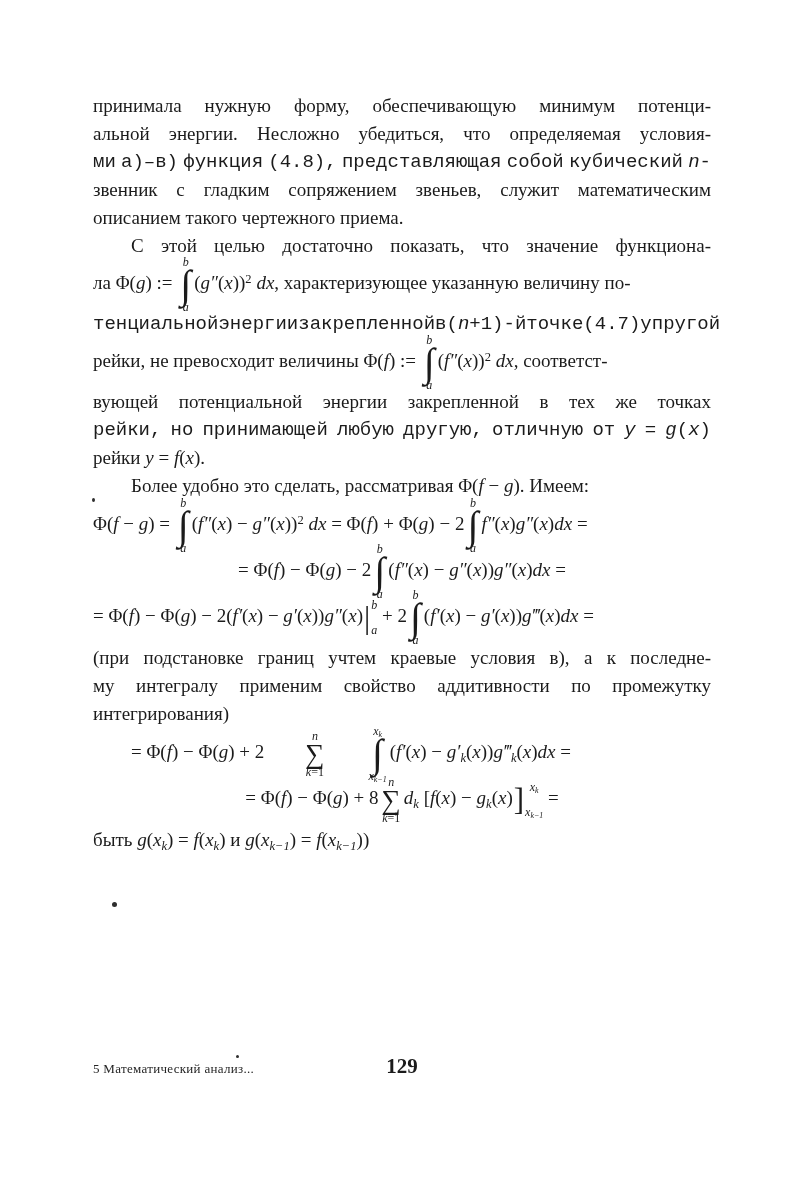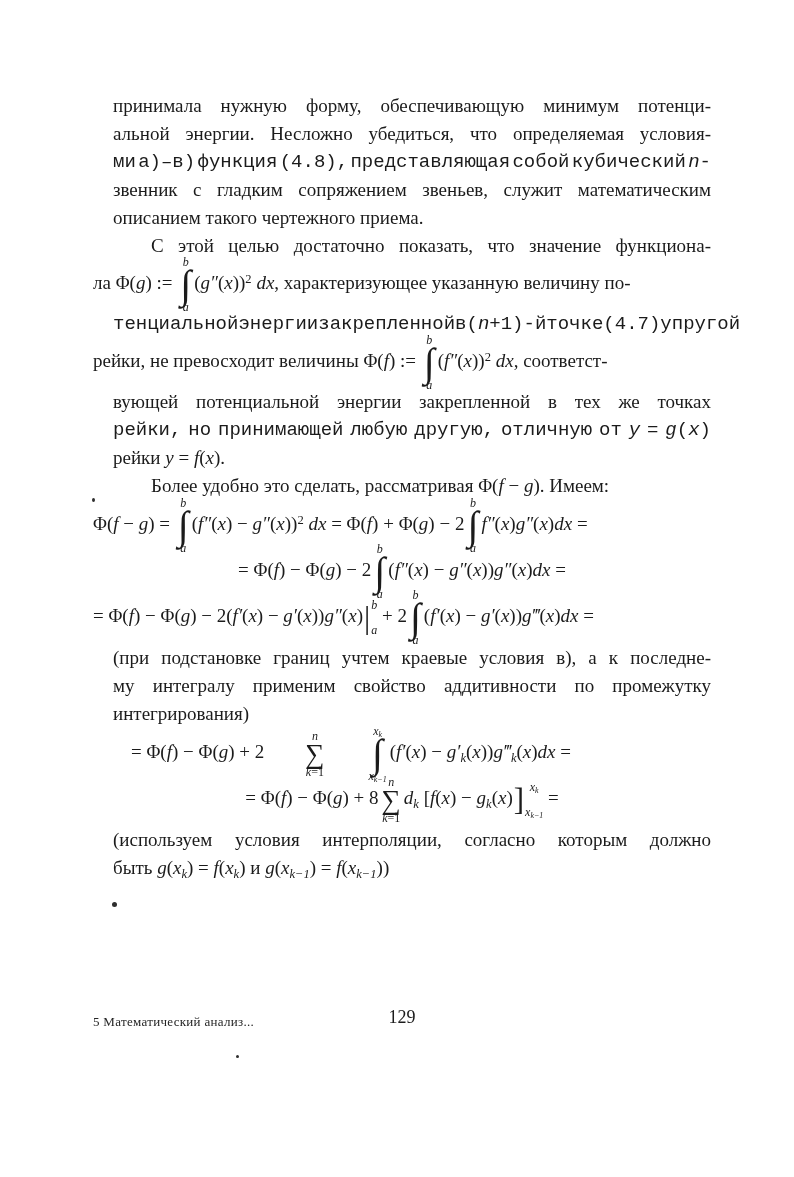--- a/index.html
+++ b/index.html
@@ -2,21 +2,21 @@
 <html><head>
 <meta charset="utf-8">
 <style>
   html,body{margin:0;padding:0;background:#ffffff;}
   .page{
     position:relative;width:794px;height:1177px;background:#ffffff;
     font-family:"Liberation Serif","DejaVu Serif",serif;color:#1b1b1b;
     overflow:hidden;
   }
   .content{position:absolute;left:93px;top:92px;width:618px;}
-  .line{font-size:19px;line-height:28px;margin-left:20px;}
+  .line{font-size:19px;line-height:28px;}
   
   .jt{text-align:justify;text-align-last:justify;}
   
   .jf{display:flex;justify-content:space-between;align-items:baseline;font-family:Liberation Mono, monospace;}
   .ctr{text-align:center;}
   .ind{text-indent:38px;}
   .tall{margin:5px 0;}
   .eq{margin:6px 0;}
   .word{white-space:nowrap;}
   .mi{font-style:italic;}
@@ -30,23 +30,23 @@
   .bigop>*{flex-shrink:0;}
   .bigop .op{font-size:40px;line-height:34px;font-style:normal;}
   .bigop.sumop .op{font-size:27px;line-height:25px;}
   .lim{font-size:12px;line-height:11px;white-space:nowrap;font-style:italic;}
   .eval{display:inline-flex;align-items:center;vertical-align:middle;height:40px;margin-left:1px;}
   .ebar{font-size:31px;line-height:30px;}
   .ecol{
     display:inline-flex;flex-direction:column;justify-content:space-between;
     height:36px;font-size:12px;line-height:11px;margin-left:1px;font-style:italic;
   }
-  .footer{position:absolute;left:93px;top:1007px;width:618px;height:34px;}
+  .footer{position:absolute;left:93px;top:1054px;width:618px;height:34px;}
   .sig{position:absolute;left:0;top:7px;font-size:13px;letter-spacing:0.3px;color:#252525;}
-  .pnum{position:absolute;left:50%;top:0;transform:translateX(-50%);font-size:18px;}
+  .pnum{position:absolute;left:50%;top:0;transform:translateX(-50%);font-size:21px;font-weight:bold;}
   .speck{position:absolute;background:#2e2e2e;border-radius:50%;}
 </style>
 </head>
 <body>
 
 <div class="page">
   <div class="content">
       <div class="line jt">принимала нужную форму, обеспечивающую минимум потенци-</div>
       <div class="line jt">альной энергии. Несложно убедиться, что определяемая условия-</div>
       <div class="line jf">
@@ -138,21 +138,20 @@
           <span class="lim"><span class="mi">n</span></span>
           <span class="op">∑</span>
           <span class="lim"><span class="mi">k</span><span class="mr">=1</span></span>
         </span><span class="mi">d</span><span class="msub">k</span><span class="mr"> [</span><span class="mi">f</span><span class="mr">(</span><span class="mi">x</span><span class="mr">) − </span><span class="mi">g</span><span class="msub">k</span><span class="mr">(</span><span class="mi">x</span><span class="mr">)</span><span class="eval">
           <span class="ebar">]</span>
           <span class="ecol">
             <span class="eu"><span class="mi">x</span><span class="msub">k</span></span>
             <span class="el"><span class="mi">x</span><span class="msub">k−1</span></span>
           </span>
         </span><span class="mr"> =</span></div>
-      <div class="line jt">(используем условия интерполяции, согласно которым должно</div>
       <div class="line"><span class="mr">быть </span><span class="mi">g</span><span class="mr">(</span><span class="mi">x</span><span class="msub">k</span><span class="mr">) = </span><span class="mi">f</span><span class="mr">(</span><span class="mi">x</span><span class="msub">k</span><span class="mr">) и </span><span class="mi">g</span><span class="mr">(</span><span class="mi">x</span><span class="msub">k−1</span><span class="mr">) = </span><span class="mi">f</span><span class="mr">(</span><span class="mi">x</span><span class="msub">k−1</span><span class="mr">))</span></div>
     </div>
   <div class="footer">
     <span class="sig">5 Математический анализ...</span>
     <span class="pnum">129</span>
   </div>
 <div class="speck" style="left: 92px; top: 498px; width: 3px; height: 4px;"></div>
     <div class="speck" style="left: 112px; top: 902px; width: 5px; height: 5px;"></div>
     <div class="speck" style="left: 236px; top: 1055px; width: 3px; height: 3px;"></div>
   </div>

